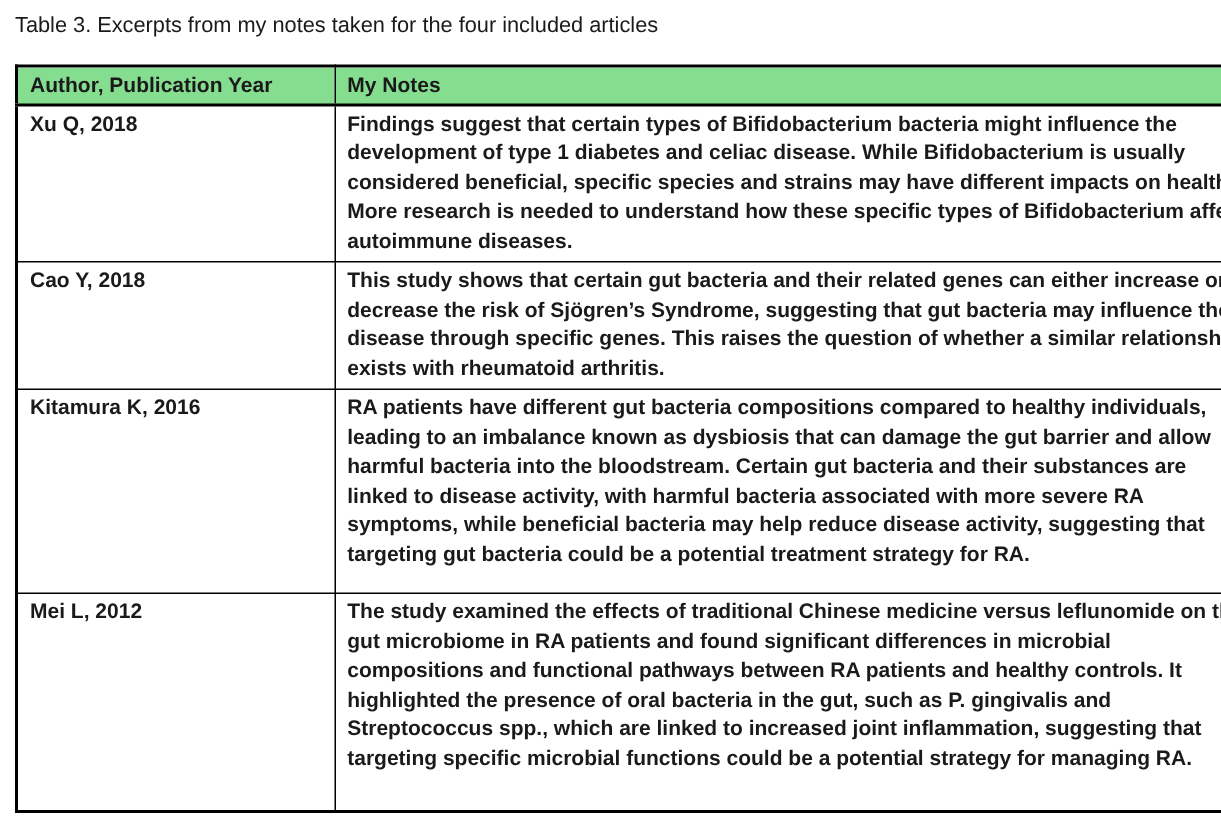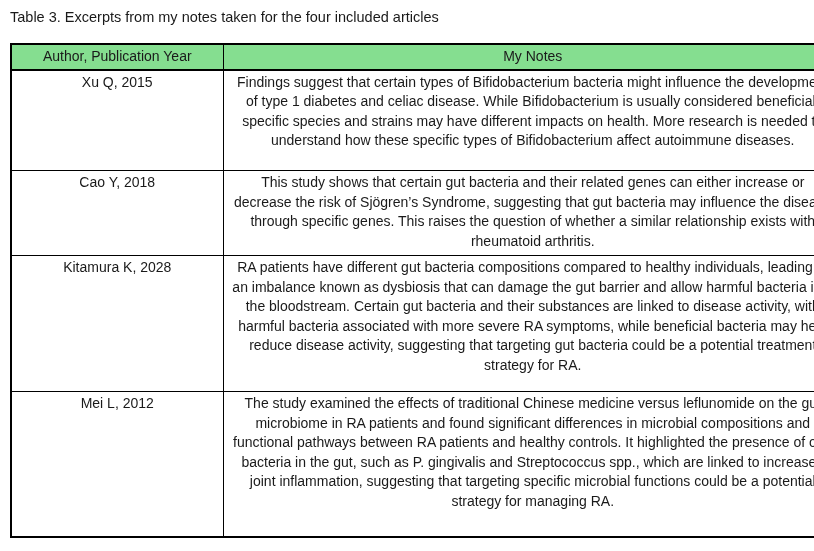--- a/index.html
+++ b/index.html
@@ -30,25 +30,25 @@
     border-collapse: collapse;
     table-layout: fixed;
     width: 788px;
     margin-left: 2px;
     border: 2px solid var(--border-color);
   }
   .notes-table th,
   .notes-table td {
     border: 1px solid var(--border-color);
     vertical-align: top;
-    text-align: center;
+    text-align: left;
     font-size: 14px;
     line-height: 19.5px;
     padding: 2px 8px 4px 8px;
-    font-weight: normal;
+    font-weight: bold;
     overflow: hidden;
   }
   .notes-table thead th {
     background: var(--header-bg);
     height: 23px;
     padding-top: 2px;
     padding-bottom: 2px;
     border-bottom: 2px solid var(--border-color);
     white-space: nowrap;
   }
@@ -68,29 +68,29 @@
 
   <table class="notes-table">
     <thead>
       <tr>
         <th class="col-author">Author, Publication Year</th>
         <th class="col-notes">My Notes</th>
       </tr>
     </thead>
     <tbody>
       <tr class="row-1">
-        <td>Xu Q, 2015</td>
+        <td>Xu Q, 2018</td>
         <td>Findings suggest that certain types of Bifidobacterium bacteria might influence the development of type 1 diabetes and celiac disease. While Bifidobacterium is usually considered beneficial, specific species and strains may have different impacts on health. More research is needed to understand how these specific types of Bifidobacterium affect autoimmune diseases.</td>
       </tr>
       <tr class="row-2">
         <td>Cao Y, 2018</td>
         <td>This study shows that certain gut bacteria and their related genes can either increase or decrease the risk of Sjögren’s Syndrome, suggesting that gut bacteria may influence the disease through specific genes. This raises the question of whether a similar relationship exists with rheumatoid arthritis.</td>
       </tr>
       <tr class="row-3">
-        <td>Kitamura K, 2028</td>
+        <td>Kitamura K, 2016</td>
         <td>RA patients have different gut bacteria compositions compared to healthy individuals, leading to an imbalance known as dysbiosis that can damage the gut barrier and allow harmful bacteria into the bloodstream. Certain gut bacteria and their substances are linked to disease activity, with harmful bacteria associated with more severe RA symptoms, while beneficial bacteria may help reduce disease activity, suggesting that targeting gut bacteria could be a potential treatment strategy for RA.</td>
       </tr>
       <tr class="row-4">
         <td>Mei L, 2012</td>
         <td>The study examined the effects of traditional Chinese medicine versus leflunomide on the gut microbiome in RA patients and found significant differences in microbial compositions and functional pathways between RA patients and healthy controls. It highlighted the presence of oral bacteria in the gut, such as P. gingivalis and Streptococcus spp., which are linked to increased joint inflammation, suggesting that targeting specific microbial functions could be a potential strategy for managing RA.</td>
       </tr>
     </tbody>
   </table>
 
 </div>

